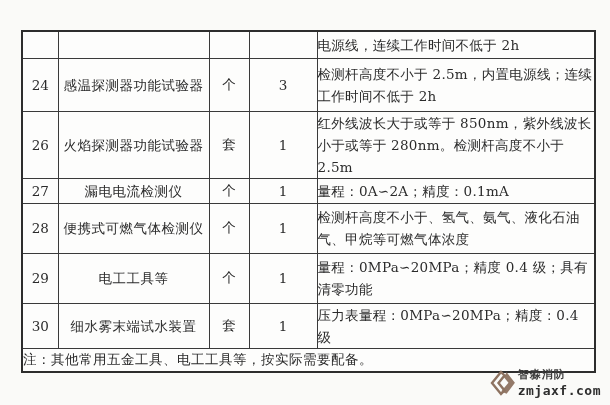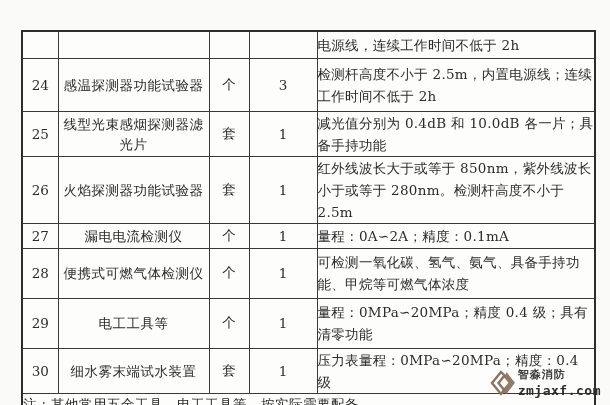--- a/index.html
+++ b/index.html
@@ -75,47 +75,40 @@
         <td class="c-qty"></td>
         <td class="c-spec">电源线，连续工作时间不低于 2h</td>
       </tr>
       <tr class="r24">
         <td class="c-no">24</td>
         <td class="c-name">感温探测器功能试验器</td>
         <td class="c-unit">个</td>
         <td class="c-qty">3</td>
         <td class="c-spec">检测杆高度不小于 2.5m，内置电源线；连续工作时间不低于 2h</td>
       </tr>
-      <tr class="r25">
-        <td class="c-no">25</td>
-        <td class="c-name">线型光束感烟探测器滤光片</td>
-        <td class="c-unit">套</td>
-        <td class="c-qty">1</td>
-        <td class="c-spec">减光值分别为 0.4dB 和 10.0dB 各一片；具备手持功能</td>
-      </tr>
       <tr class="r26">
         <td class="c-no">26</td>
         <td class="c-name">火焰探测器功能试验器</td>
         <td class="c-unit">套</td>
         <td class="c-qty">1</td>
         <td class="c-spec">红外线波长大于或等于 850nm，紫外线波长小于或等于 280nm。检测杆高度不小于 2.5m</td>
       </tr>
       <tr class="r27">
         <td class="c-no">27</td>
         <td class="c-name">漏电电流检测仪</td>
         <td class="c-unit">个</td>
         <td class="c-qty">1</td>
         <td class="c-spec">量程：0A∽2A；精度：0.1mA</td>
       </tr>
       <tr class="r28">
         <td class="c-no">28</td>
         <td class="c-name">便携式可燃气体检测仪</td>
         <td class="c-unit">个</td>
         <td class="c-qty">1</td>
-        <td class="c-spec">可检测一氧化碳、氢气、氨气、具备手持功能、甲烷等可燃气体浓度</td>
+        <td class="c-spec">检测杆高度不小于、氢气、氨气、液化石油气、甲烷等可燃气体浓度</td>
       </tr>
       <tr class="r29">
         <td class="c-no">29</td>
         <td class="c-name">电工工具等</td>
         <td class="c-unit">个</td>
         <td class="c-qty">1</td>
         <td class="c-spec">量程：0MPa∽20MPa；精度 0.4 级；具有清零功能</td>
       </tr>
       <tr class="r30">
         <td class="c-no">30</td>

